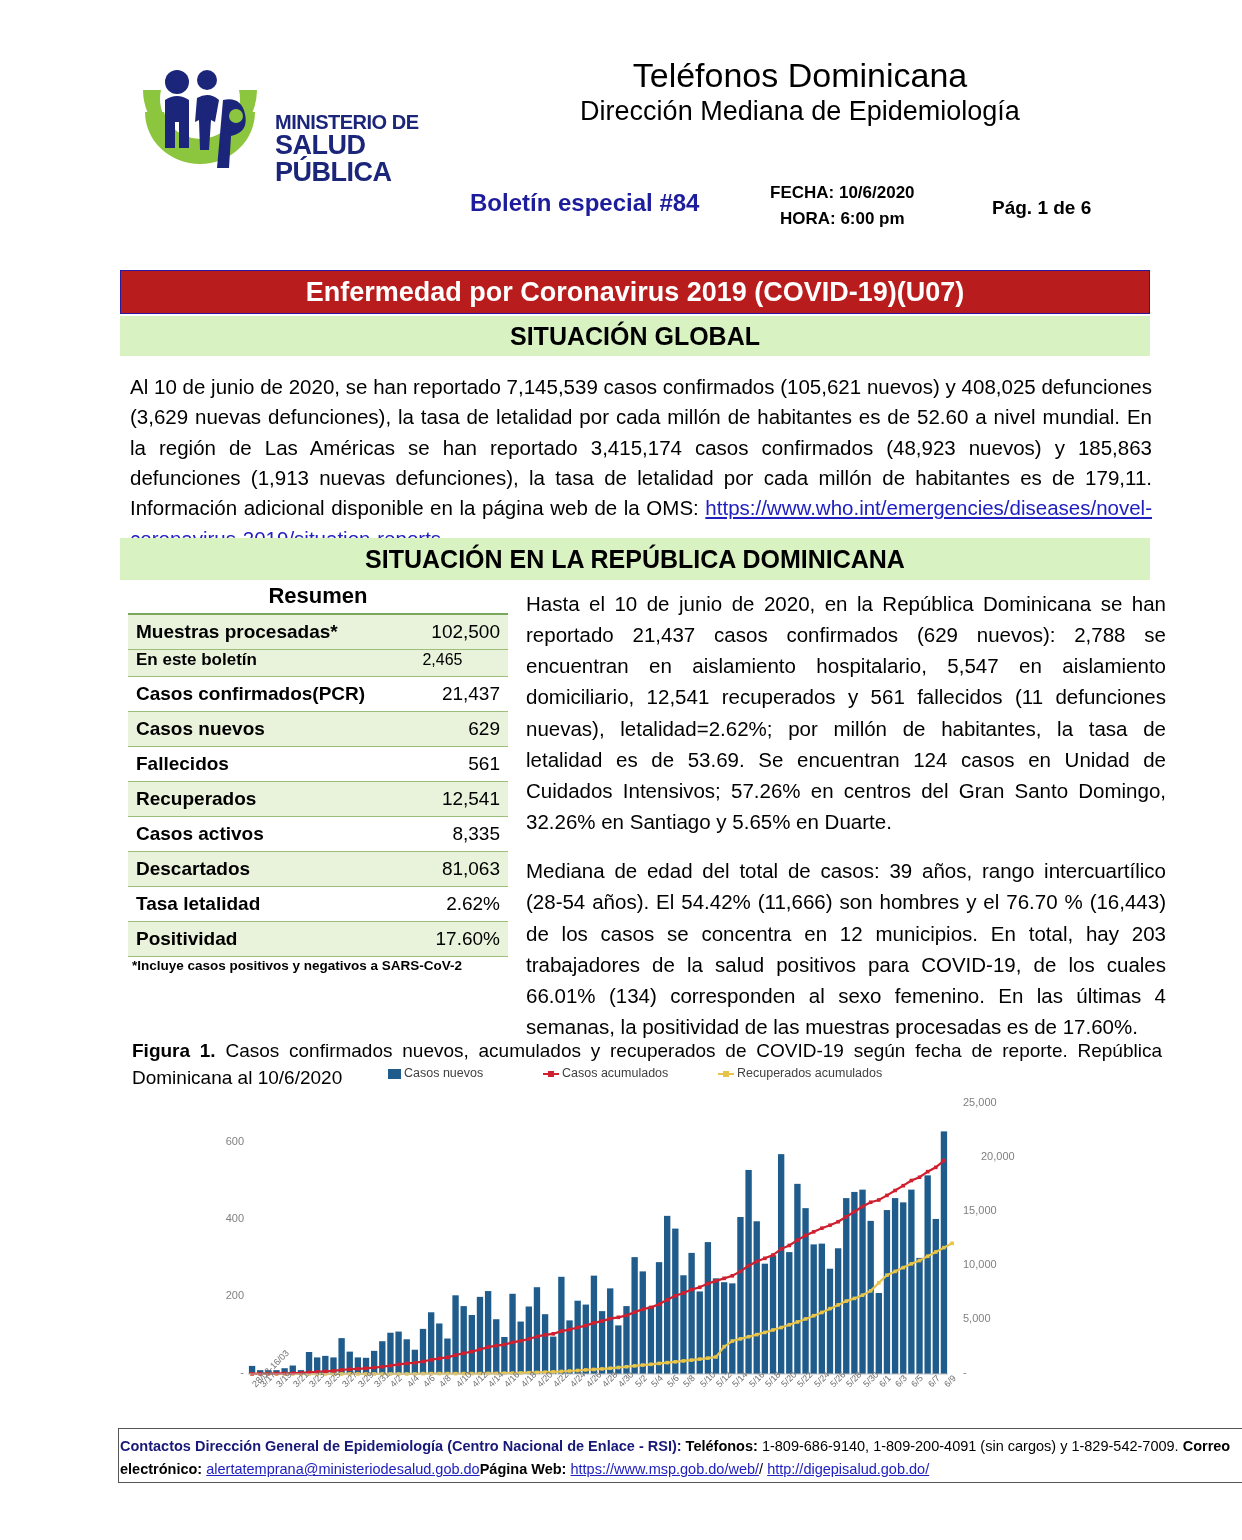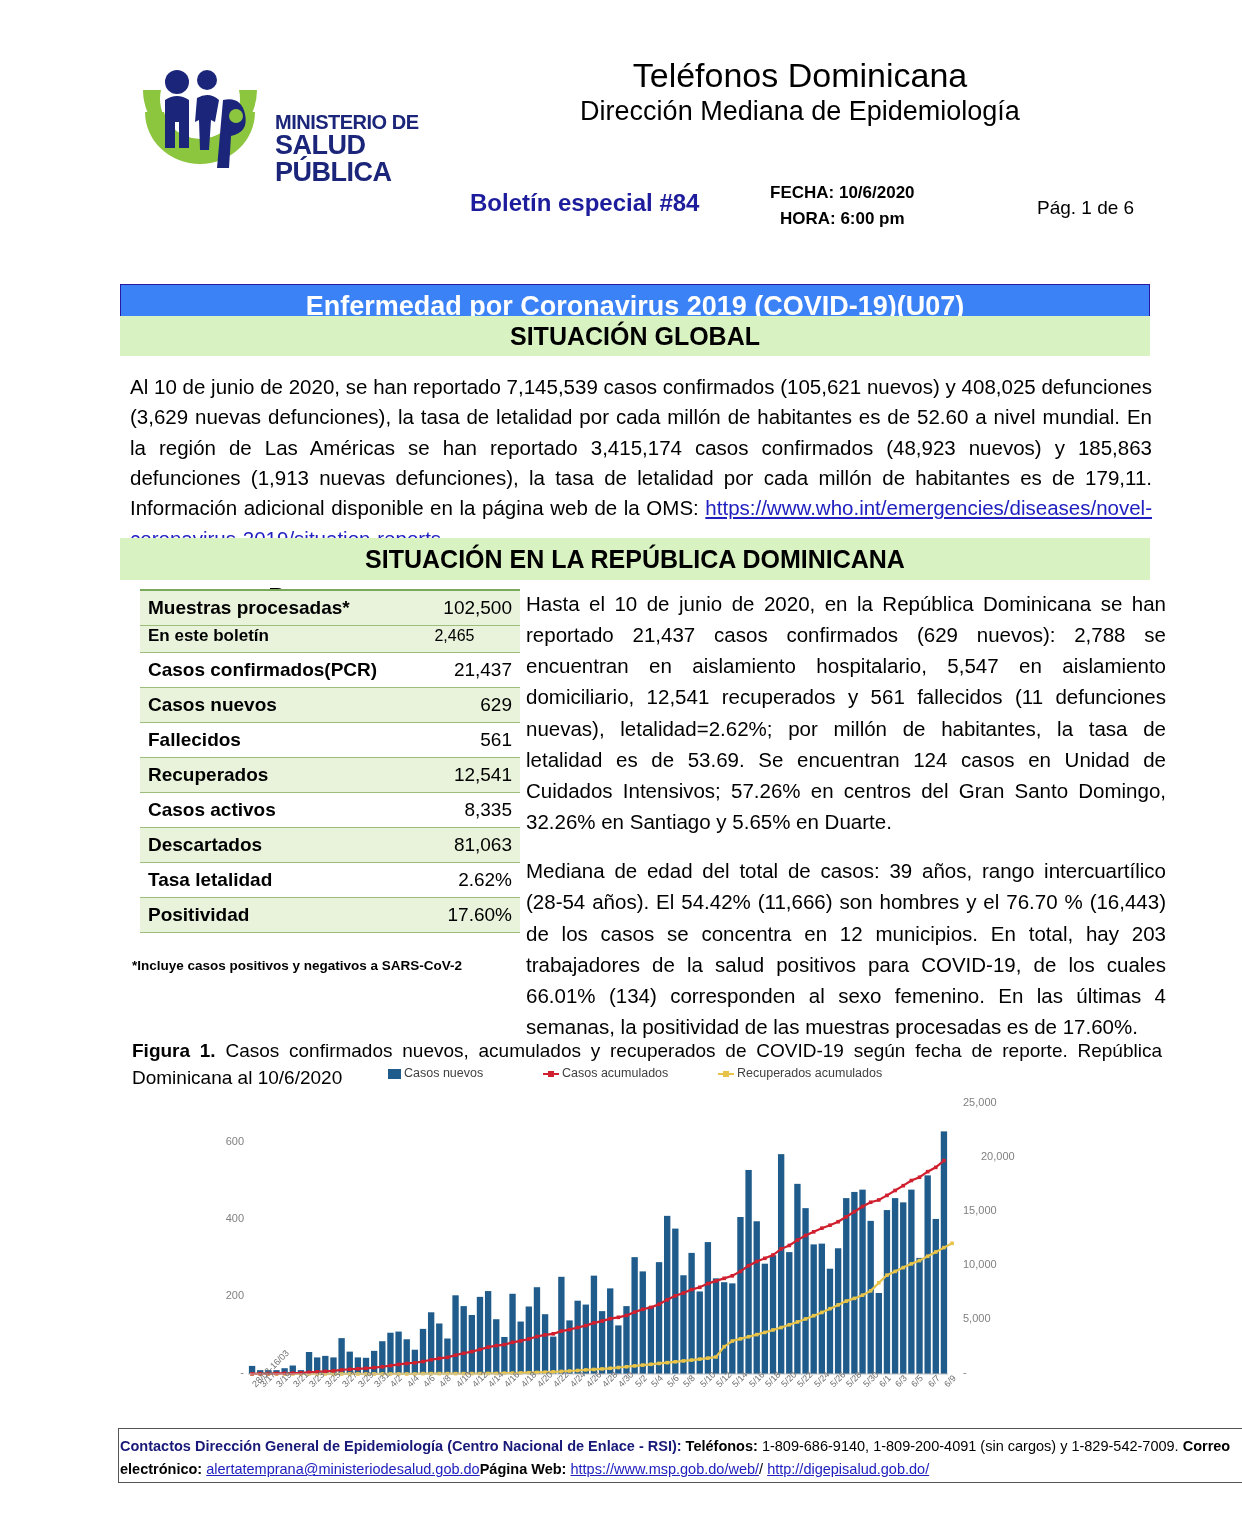--- a/index.html
+++ b/index.html
@@ -19,40 +19,40 @@
   .logo-text .l1{font-size:20px;font-weight:bold;color:#1b2579;letter-spacing:-0.5px;}
   .logo-text .l2{font-size:27px;font-weight:bold;color:#1b2579;letter-spacing:-0.5px;}
 
   .country{position:absolute;left:330px;top:0;width:700px;text-align:center;}
   .country .t1{font-size:34px;color:#000;line-height:1.18;}
   .country .t2{font-size:27px;color:#000;line-height:1.2;}
 
   .hdr-row{position:absolute;left:330px;top:120px;width:700px;height:60px;}
   .boletin{position:absolute;left:20px;top:14px;font-size:24px;font-weight:bold;color:#1c1c9c;}
   .fechahora{position:absolute;left:320px;top:5px;text-align:center;font-size:17px;font-weight:bold;line-height:1.55;color:#000;}
-  .pagina{position:absolute;left:587px;top:22px;font-size:19px;font-weight:normal;color:#000;}
+  .pagina{position:absolute;left:542px;top:22px;font-size:19px;font-weight:bold;color:#000;}
 
   
   .banner-blue{position:absolute;left:120px;top:270px;width:1030px;height:44px;
-    background:#3b82f6;border:1px solid #2b18a0;box-sizing:border-box;
-    color:#fff;font-size:27px;font-weight:bold;text-align:center;line-height:42px;margin-top:14px;}
+    background:#b91c1c;border:1px solid #2b18a0;box-sizing:border-box;
+    color:#fff;font-size:27px;font-weight:bold;text-align:center;line-height:42px;}
   .banner-green{position:absolute;left:120px;top:316px;width:1030px;height:40px;
     background:#d9f2c2;color:#000;font-size:25px;font-weight:bold;text-align:center;line-height:40px;}
   .banner-green2{position:absolute;left:120px;top:538px;width:1030px;height:42px;
     background:#d9f2c2;color:#000;font-size:25px;font-weight:bold;text-align:center;line-height:42px;}
 
   
   .global-par{position:absolute;left:130px;top:372px;width:1022px;
     font-size:20.5px;line-height:1.48;text-align:justify;color:#000;}
   .global-par a{color:#2020c0;text-decoration:underline;word-break:break-all;}
 
   
   .resumen-title{position:absolute;left:128px;top:583px;width:380px;text-align:center;
     font-size:22px;font-weight:bold;color:#000;}
-  .tbl{position:absolute;left:128px;top:589px;width:380px;border-collapse:collapse;margin-left:12px;}
+  .tbl{position:absolute;left:128px;top:613px;width:380px;border-collapse:collapse;}
   .tbl td{font-size:19px;padding:6px 8px;vertical-align:middle;}
   .tbl td.lbl{font-weight:bold;color:#000;text-align:left;}
   .tbl td.val{text-align:right;color:#000;width:115px;}
   .tbl tr.alt td{background:#e9f3dc;}
   .tbl tr{border-bottom:1px solid #9bbf7a;}
   .tbl tr.first{border-top:2px solid #7aa85a;}
   .tbl td.sub-lbl{font-weight:bold;font-size:17px;padding-top:0;}
   .tbl td.sub-val{text-align:center;font-size:16px;padding-top:0;}
   .tbl-note{position:absolute;left:132px;top:958px;font-size:13.5px;color:#000;font-weight:600;}
 

